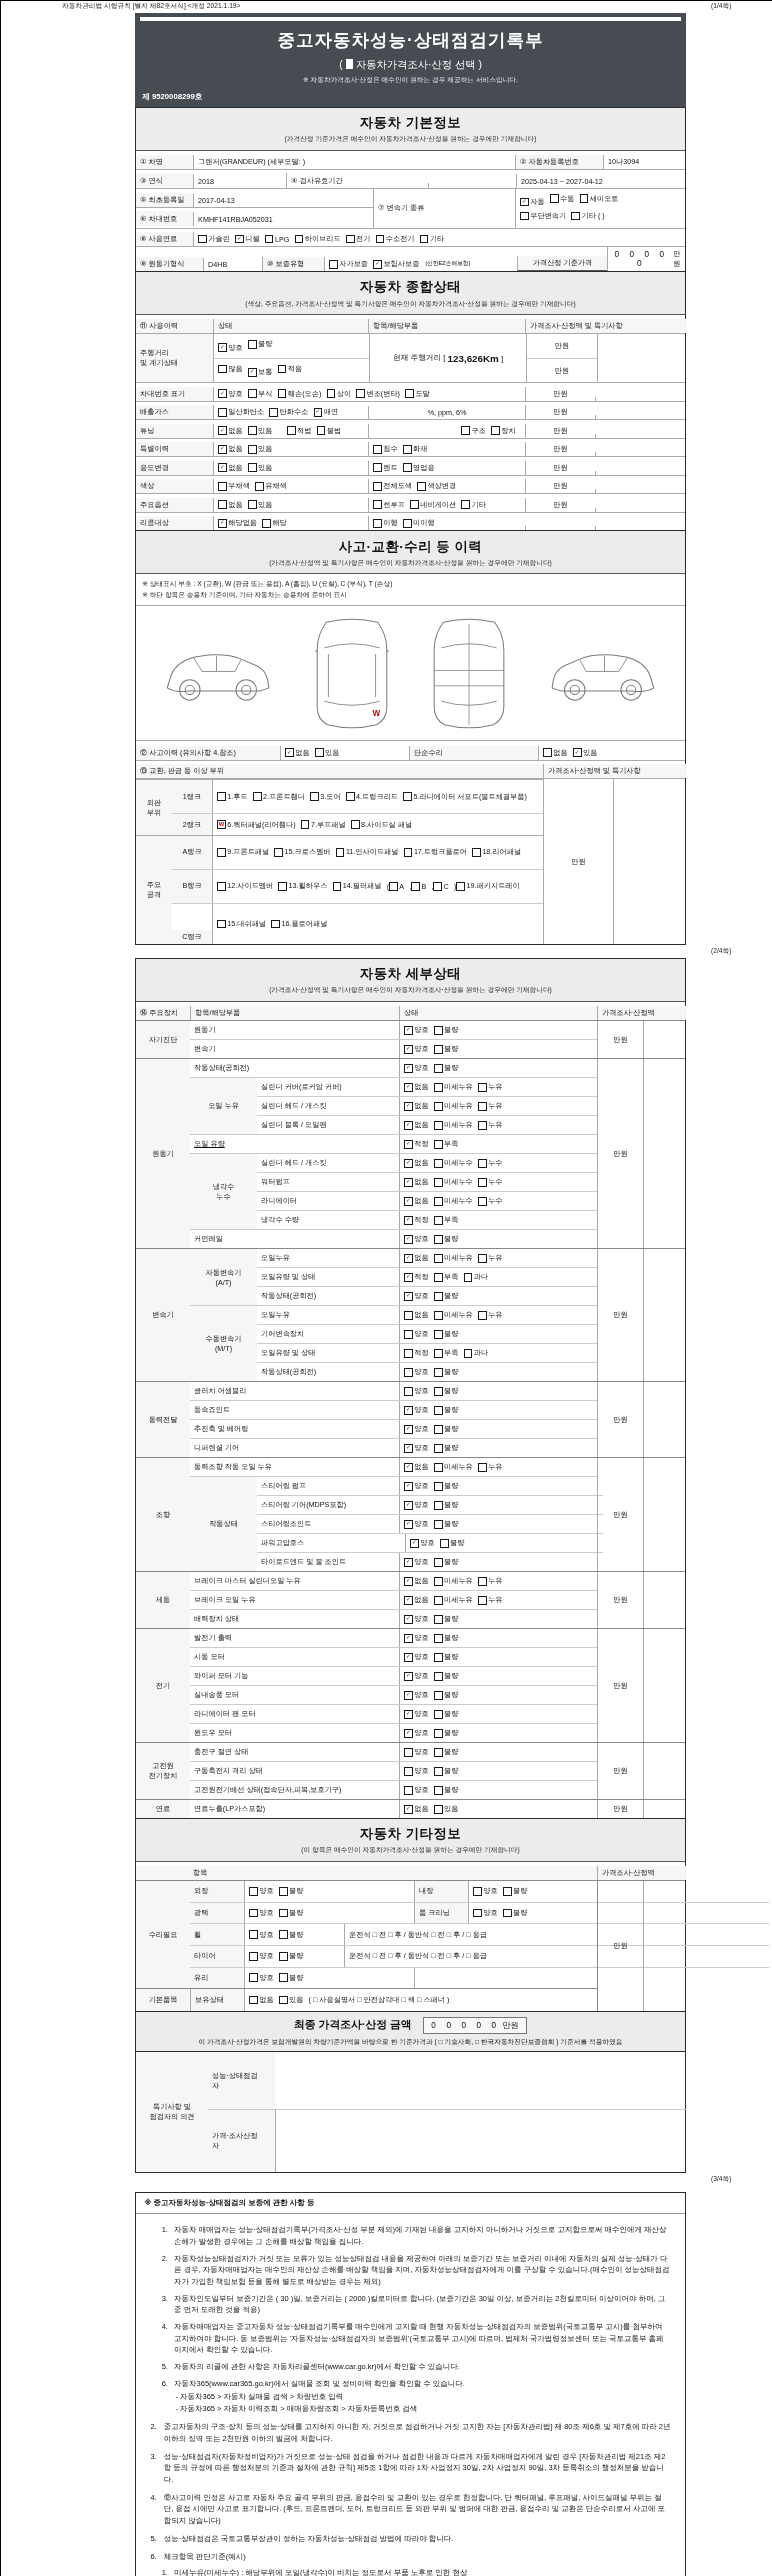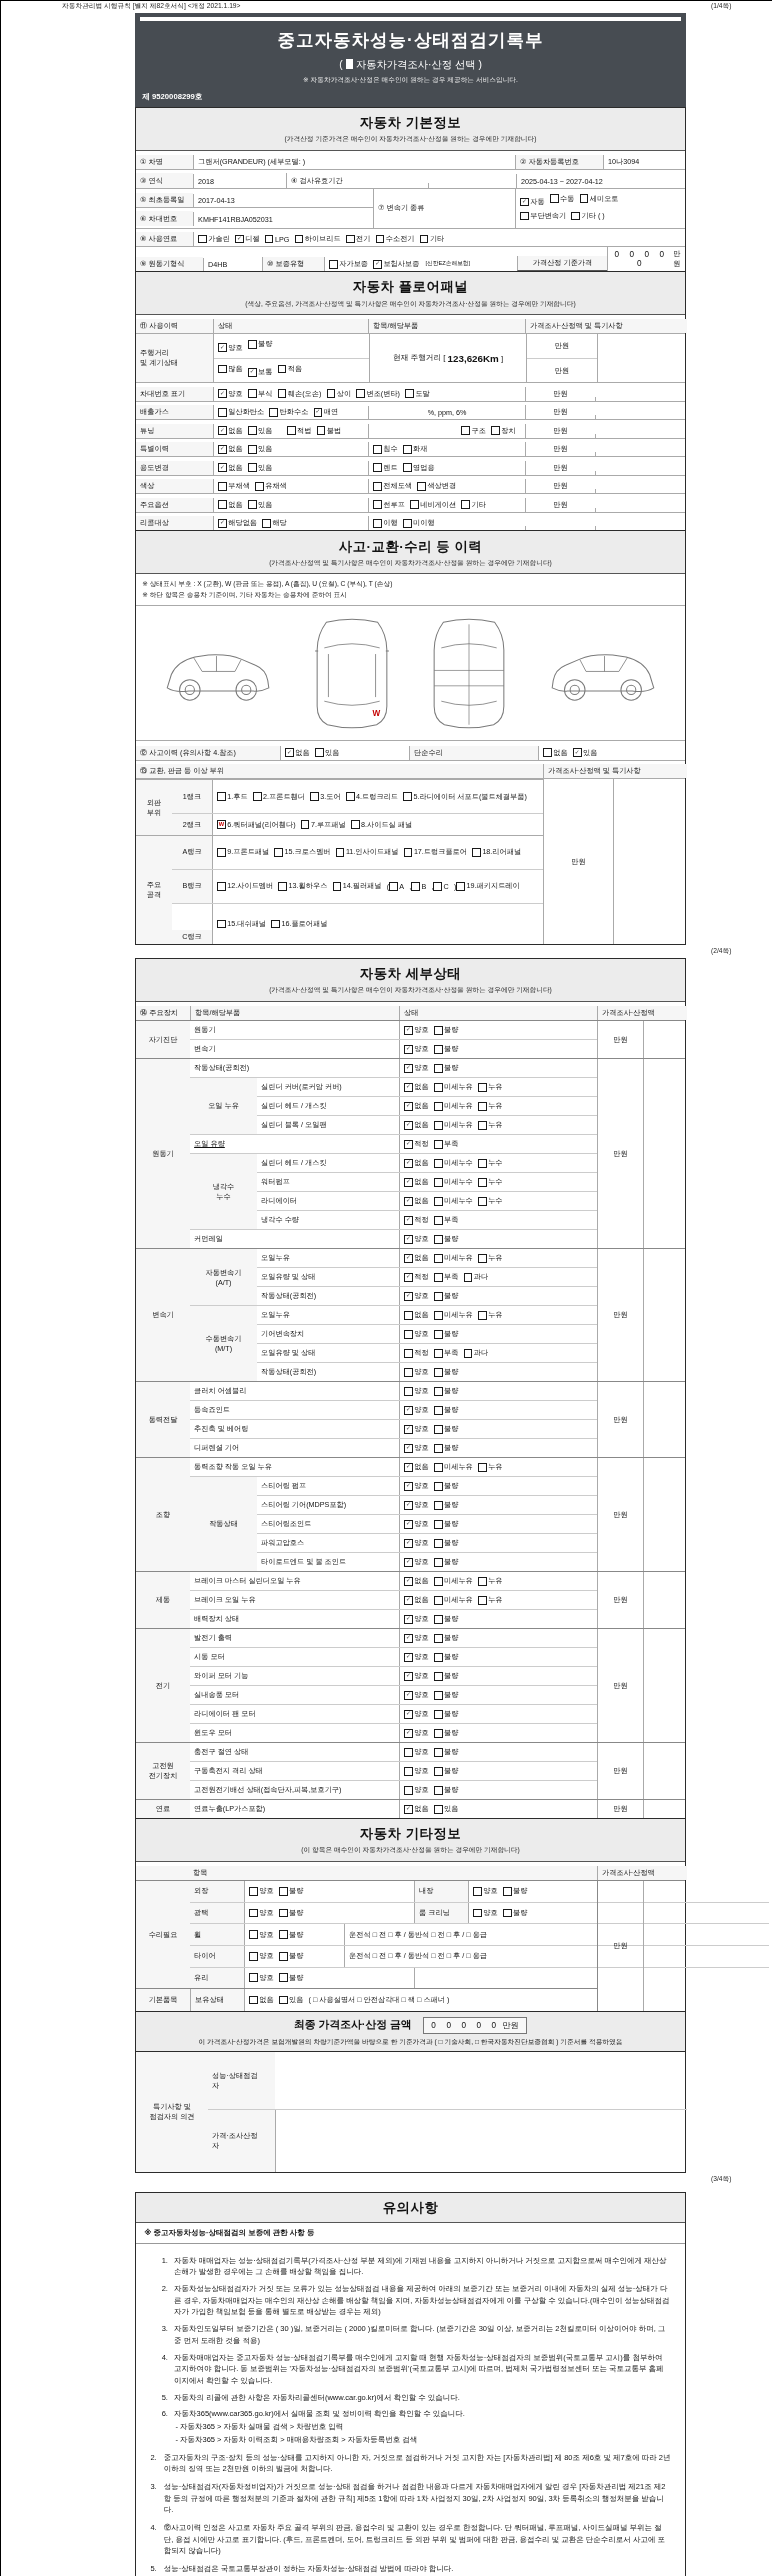--- a/index.html
+++ b/index.html
@@ -172,21 +172,21 @@
             <span class="smallnote">[신한EZ손해보험]</span>
           </div>
           <div class="cell lab ctr" style="width: 90px; flex: 0 0 auto; border-bottom: 1px solid rgb(85, 85, 85);">가격산정 기준가격</div>
           <div class="cell ctr" style="width: 80px; flex: 0 0 auto;"><span class="digits">0 0 0 0 0</span> 만원</div>
         </div>
       </div>
   </div>
 
   <div class="sec">
     <div class="sechead">
-      <div class="t">자동차 플로어패널</div>
+      <div class="t">자동차 종합상태</div>
       <div class="s">(색상, 주요옵션, 가격조사·산정액 및 특기사항은 매수인이 자동차가격조사·산정을 원하는 경우에만 기재합니다)</div>
     </div>
     <div id="overall-rows">
         <div class="row">
           <div class="cell lab" style="width: 77px; flex: 0 0 auto;">⑪ 사용이력</div>
           <div class="cell lab" style="width: 155px; flex: 0 0 auto;">상태</div>
           <div class="cell lab" style="width: 157px; flex: 0 0 auto;">항목/해당부품</div>
           <div class="cell lab" style="width: 162px; flex: 0 0 auto;">가격조사·산정액 및 특기사항</div>
         </div>
         <div style="display: flex; border-top: 0.5px solid rgb(170, 170, 170);">
@@ -1093,21 +1093,21 @@
                     <span class="cbw">
                       <span class="cb">✓</span>
                       <span>양호</span>
                     </span>
                     <span class="cbw">
                       <span class="cb"></span>
                       <span>불량</span>
                     </span>
                   </div>
                 </div>
-                <div style="display: flex; min-height: 18px; border-top: 0.5px solid rgb(204, 204, 204);">
+                <div style="display: flex; min-height: 18px; border-top: 0.5px solid rgb(204, 204, 204); gap: 6px;">
                   <div class="cell" style="width: 142px; flex: 0 0 auto; border-left: none;">파워고압호스</div>
                   <div class="cell" style="width: 198px; flex: 0 0 auto;">
                     <span class="cbw">
                       <span class="cb">✓</span>
                       <span>양호</span>
                     </span>
                     <span class="cbw">
                       <span class="cb"></span>
                       <span>불량</span>
                     </span>
@@ -1488,23 +1488,20 @@
         </div>
       </div>
   </div>
 </div>
 
 <div class="pgmark">(3/4쪽)</div>
 
 <div class="doc" style="margin-top:7.2px;">
 
   <div class="sec">
-    <div class="sechead">
-        <div class="t">유의사항</div>
-      </div>
     <div class="ntc-head">※ 중고자동차성능·상태점검의 보증에 관한 사항 등</div>
     <div class="ntc-body" id="notice-body">
         <div class="ntc-sub">
           <span class="n">1.</span>
           <span>자동차 매매업자는 성능·상태점검기록부(가격조사·산정 부분 제외)에 기재된 내용을 고지하지 아니하거나 거짓으로 고지함으로써 매수인에게 재산상 손해가 발생한 경우에는 그 손해를 배상할 책임을 집니다.</span>
         </div>
         <div class="ntc-sub">
           <span class="n">2.</span>
           <span>자동차성능상태점검자가 거짓 또는 오류가 있는 성능상태점검 내용을 제공하여 아래의 보증기간 또는 보증거리 이내에 자동차의 실제 성능·상태가 다른 경우, 자동차매매업자는 매수인의 재산상 손해를 배상할 책임을 지며, 자동차성능상태점검자에게 이를 구상할 수 있습니다.(매수인이 성능상태점검자가 가입한 책임보험 등을 통해 별도로 배상받는 경우는 제외)</span>
         </div>

